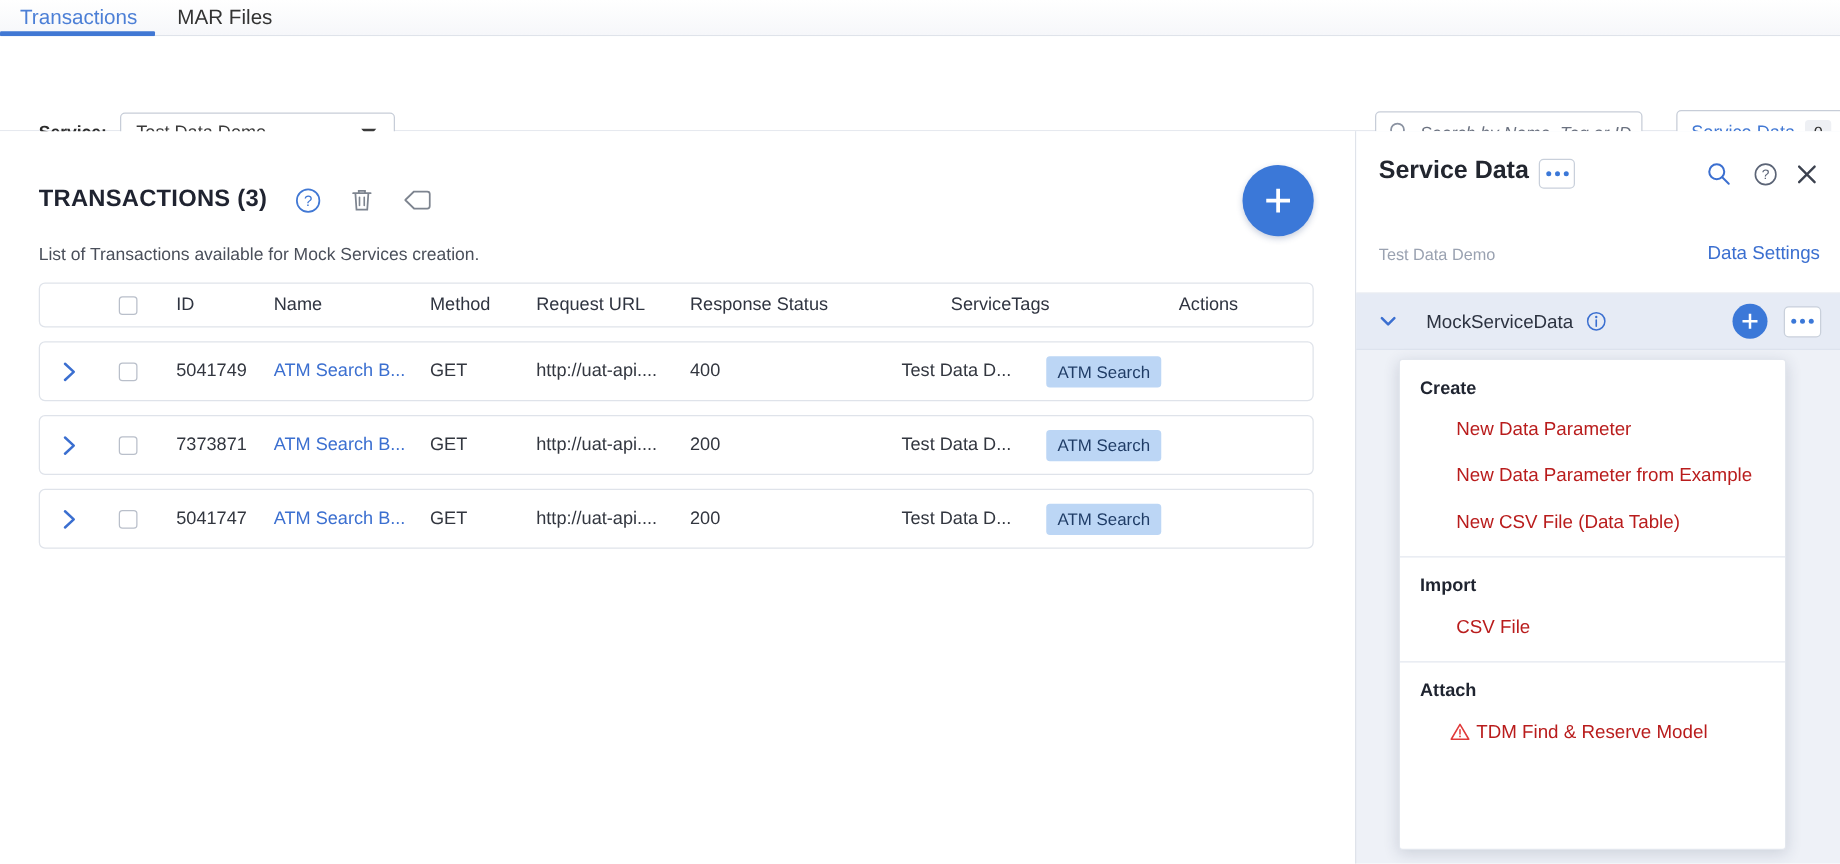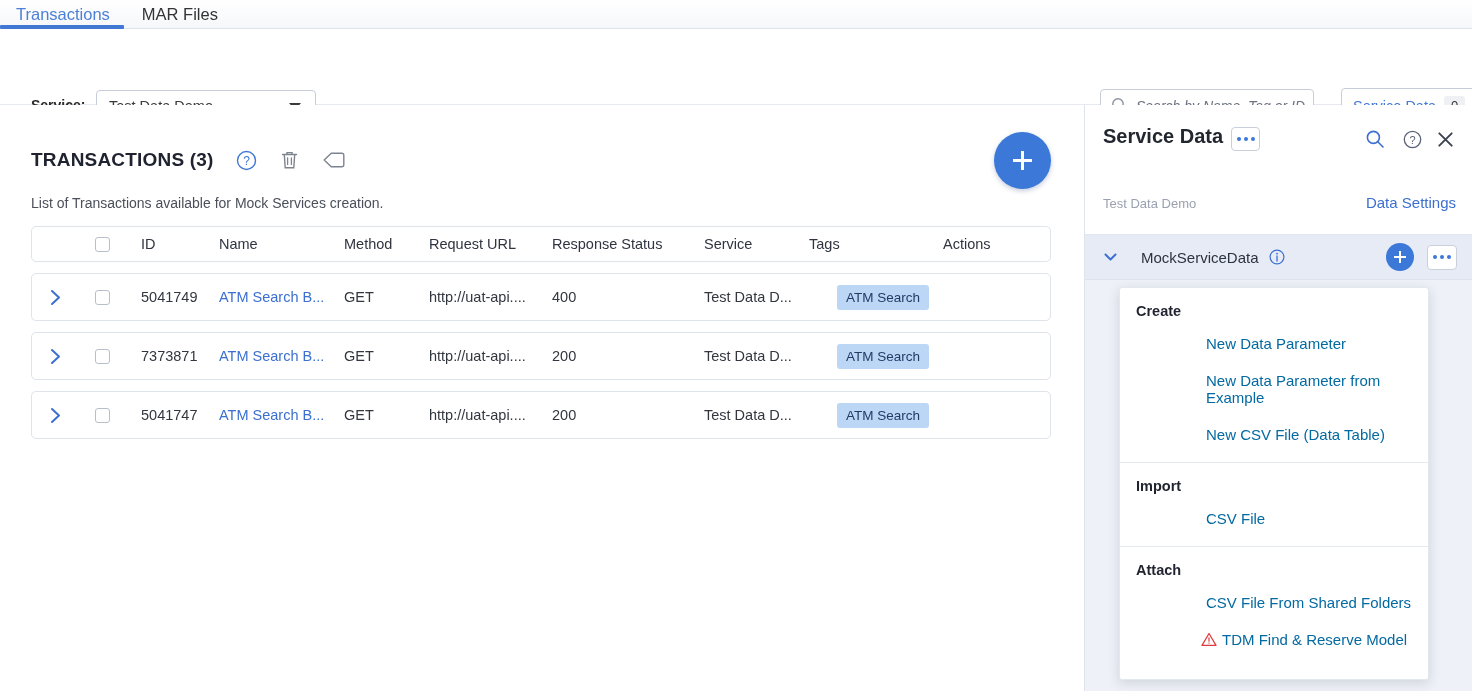--- a/index.html
+++ b/index.html
@@ -106,21 +106,21 @@
     height: 48px; border: 1px solid #dfe3ea; border-radius: 5px;
     display: flex; align-items: center; background: #fff; margin-top: 11px;
   }
   .c-exp   { width: 47px; display: flex; justify-content: center; align-items: center; }
   .c-chk   { width: 47px; display: flex; justify-content: center; align-items: center; }
   .c-id    { width: 78px; margin-left: 15px; }
   .c-name  { width: 125px; }
   .c-meth  { width: 85px; }
   .c-url   { width: 123px; }
   .c-stat  { width: 152px; }
-  .c-svc   { width: 105px; }
+  .c-svc   { width: 105px; text-align: right; }
   .c-tags  { width: 134px; }
   .c-act   { width: 90px; }
   .thead .cell { font-size: 14.5px; color: #2f3440; }
   .row .cell { font-size: 14.5px; color: #32363f; }
   .row .cell.link { color: #3b6fd0; cursor: pointer; }
   .chk {
     width: 15px; height: 15px; border: 1px solid #b9bfca;
     border-radius: 3px; background: #fff; cursor: pointer;
   }
   .chev { cursor: pointer; display: flex; }
@@ -192,22 +192,22 @@
     background: #ffffff; border: 1px solid #e3e7ee; border-radius: 3px;
     box-shadow: 0 3px 12px rgba(40,50,80,.16);
     z-index: 50;
   }
   .menu-group { padding: 0; }
   .menu-head {
     font-size: 14.5px; font-weight: bold; color: #1f2430;
     padding: 15px 0 6px 16px;
   }
   .menu-item {
-    font-size: 15px; color: #0369a1; padding: 10px 0 10px 45px; cursor: pointer;
-    display: flex; align-items: center; margin-left: 41px;
+    font-size: 15px; color: #b91c1c; padding: 10px 0 10px 45px; cursor: pointer;
+    display: flex; align-items: center;
   }
   .menu-sep { height: 1px; background: #e4e8ef; margin: 9px 0 0 0; }
   .warn-ic { margin-right: 5px; display: flex; }
 </style>
 </head>
 <body>
 
 <div class="app">
 
   <div class="tabbar">
@@ -451,23 +451,20 @@
       <div class="menu-head">Import</div>
       <div class="menu-item">
         <span>CSV File</span>
       </div>
     </div>
 
     <div class="menu-sep"></div>
 
     <div class="menu-group">
       <div class="menu-head">Attach</div>
-      <div class="menu-item">
-        <span>CSV File From Shared Folders</span>
-      </div>
       <div class="menu-item" style="padding-left:40px;">
         <span class="warn-ic">
           <svg width="16" height="15" viewBox="0 0 16 15">
             <path d="M8 1.5L15 13.4H1L8 1.5z" fill="none" stroke="#e03a3a" stroke-width="1.25" stroke-linejoin="round"></path>
             <path d="M8 5.8v3.4" stroke="#e03a3a" stroke-width="1.2" stroke-linecap="round"></path>
             <circle cx="8" cy="11.1" r="0.72" fill="#e03a3a"></circle>
           </svg>
         </span>
         <span>TDM Find &amp; Reserve Model</span>
       </div>

